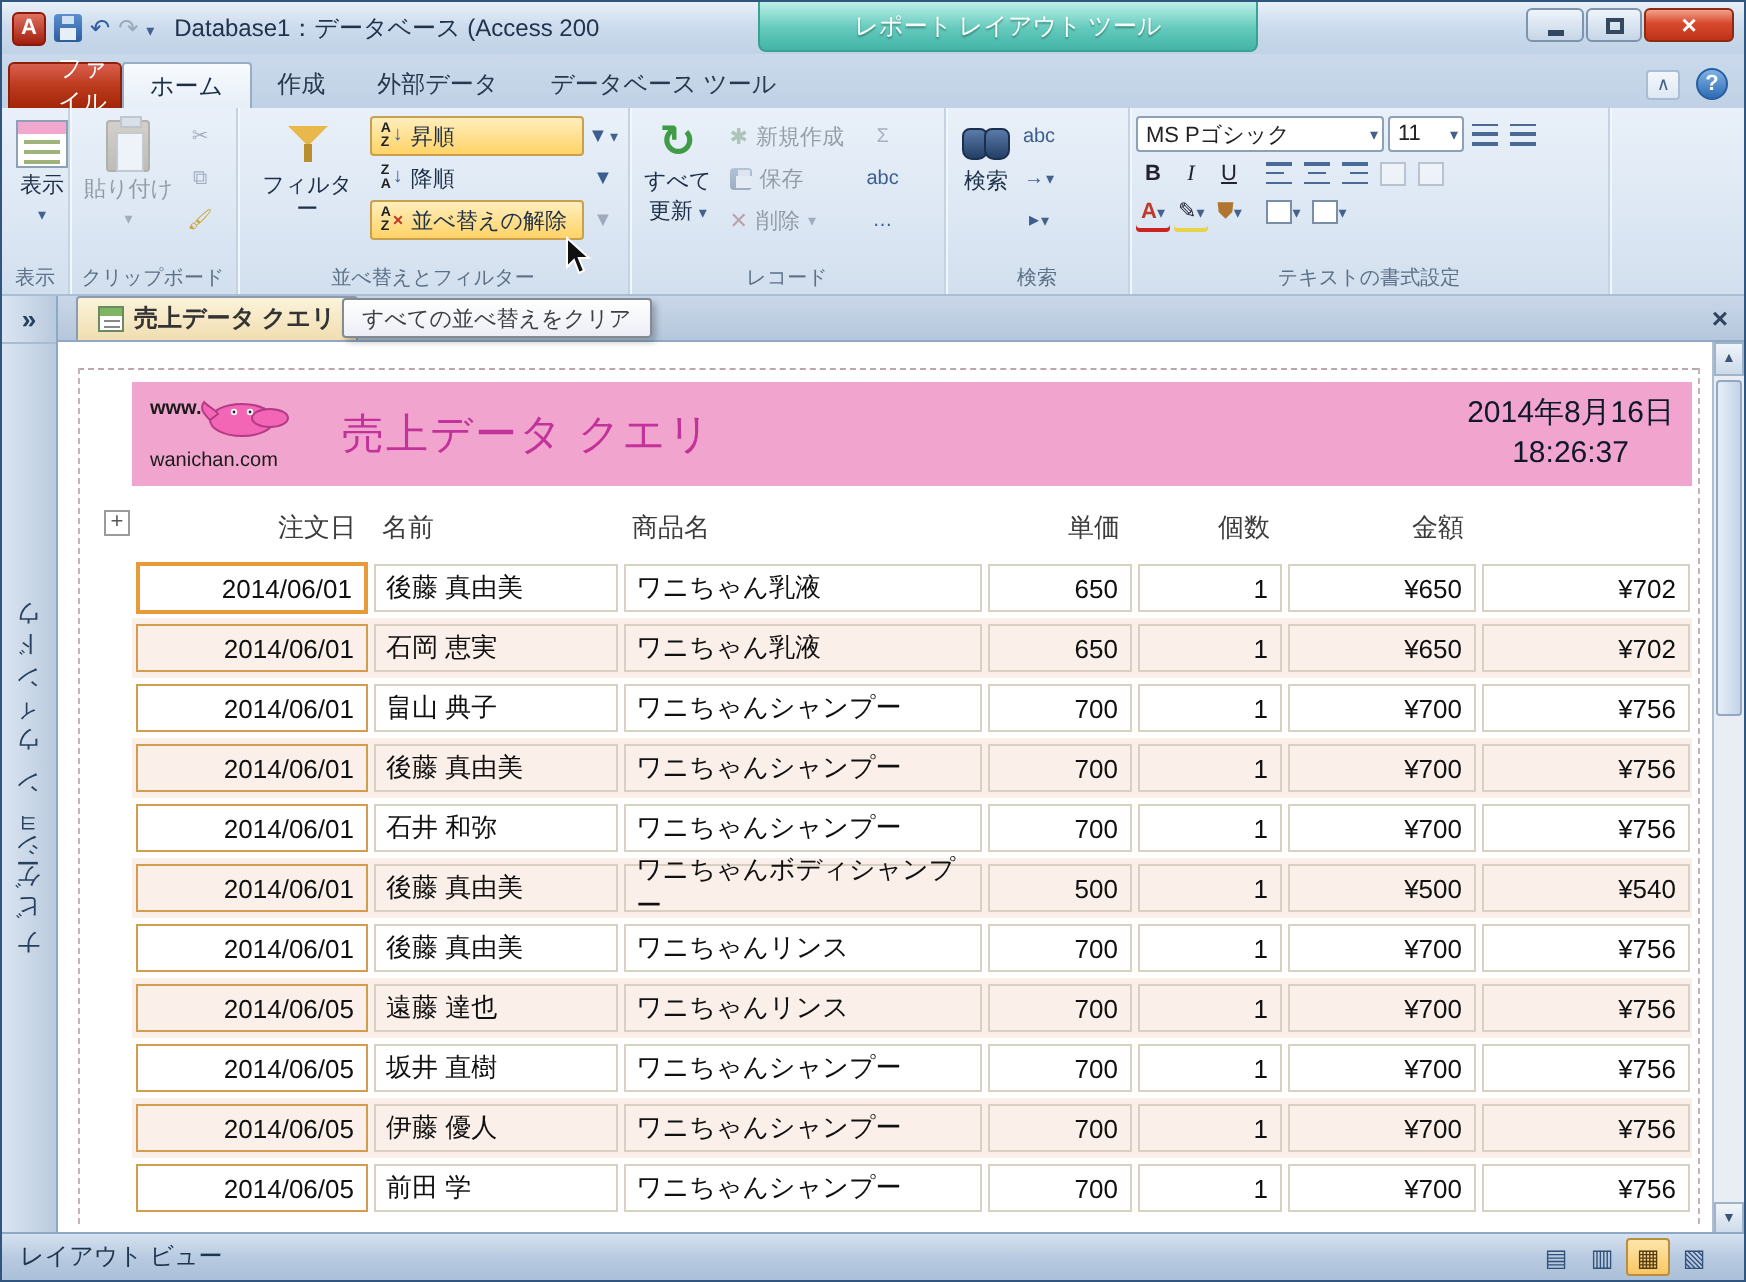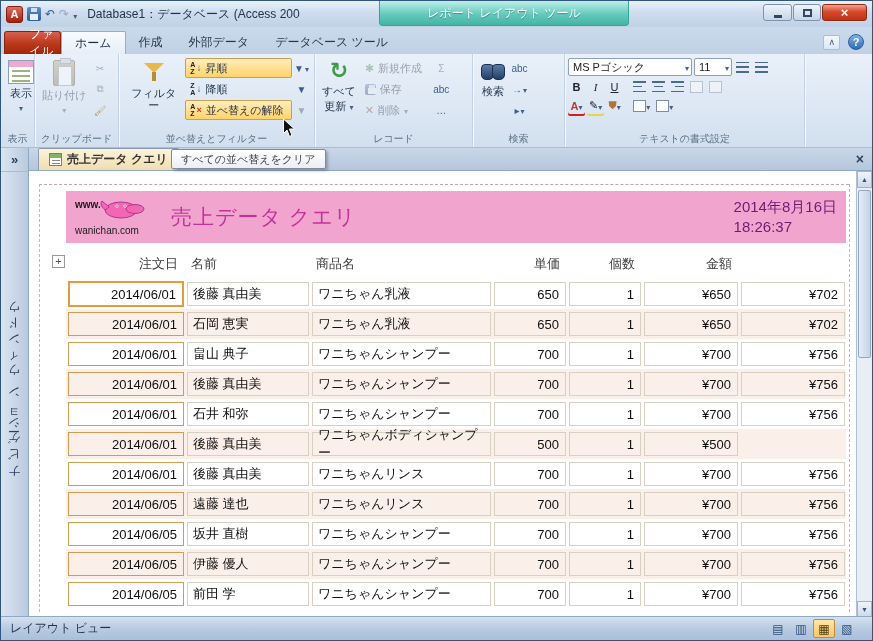--- a/index.html
+++ b/index.html
@@ -149,21 +149,21 @@
   .dash-h { position:absolute; left:10px; right:8px; top:13px; border-top:1px dashed #b9a6ae; }
   .dash-v { position:absolute; top:13px; height:428px; border-left:1px dashed #c7b2bc; }
   .dash-v.l { left:10px; } .dash-v.r { left:820px; }
   .pink-band { position:absolute; left:37px; top:20px; width:780px; height:52px; background:#f1a5ce;
     display:flex; align-items:center; }
   .logo { margin-left:7px; width:84px; position:relative; height:40px; flex:none; }
   .logo .l1 { position:absolute; left:2px; top:2px; font-size:10px; font-weight:bold; color:#1a1a1a; }
   .logo .l2 { position:absolute; left:2px; bottom:1px; font-size:10px; font-weight:normal; color:#1a1a1a; }
   .logo svg { position:absolute; left:26px; top:0; }
   .band-title { margin-left:14px; font-size:21px; color:#c3329a; letter-spacing:1px; white-space:nowrap; }
-  .band-right { margin-left:auto; margin-right:9px; text-align:left; color:#701a75; font-size:15px; line-height:20px; }
+  .band-right { margin-left:auto; margin-right:9px; text-align:center; color:#0f172a; font-size:15px; line-height:20px; }
   .plusbox { position:absolute; left:23px; top:84px; width:13px; height:13px; border:1px solid #9a9a9a;
     background:#fff; color:#555; font-size:11px; line-height:11px; text-align:center; }
   .cols-head { position:absolute; left:37px; top:80px; width:780px; height:26px; }
   .rowgrid { display:grid; grid-template-columns:116px 122px 179px 72px 72px 94px 104px; column-gap:3px; padding-left:2px; }
   .colh { font-size:13px; color:#3c3c3c; display:flex; align-items:center; }
   .colh.r { justify-content:flex-end; padding-right:6px; }
   .colh.l { padding-left:4px; }
   .rows-host { position:absolute; left:37px; top:108px; width:780px; }
   .t-row { height:30px; }
   .t-row.alt { background:#fbefe9; }
@@ -547,20 +547,21 @@
       <div class="cell r">¥756</div>
     </div>
 
     <div class="t-row rowgrid alt">
       <div class="cell date r">2014/06/01</div>
       <div class="cell l">後藤 真由美</div>
       <div class="cell l">ワニちゃんボディシャンプー</div>
       <div class="cell r">500</div>
       <div class="cell r">1</div>
       <div class="cell r">¥500</div>
+      <div class="cell r">¥540</div>
     </div>
 
     <div class="t-row rowgrid">
       <div class="cell date r">2014/06/01</div>
       <div class="cell l">後藤 真由美</div>
       <div class="cell l">ワニちゃんリンス</div>
       <div class="cell r">700</div>
       <div class="cell r">1</div>
       <div class="cell r">¥700</div>
       <div class="cell r">¥756</div>

